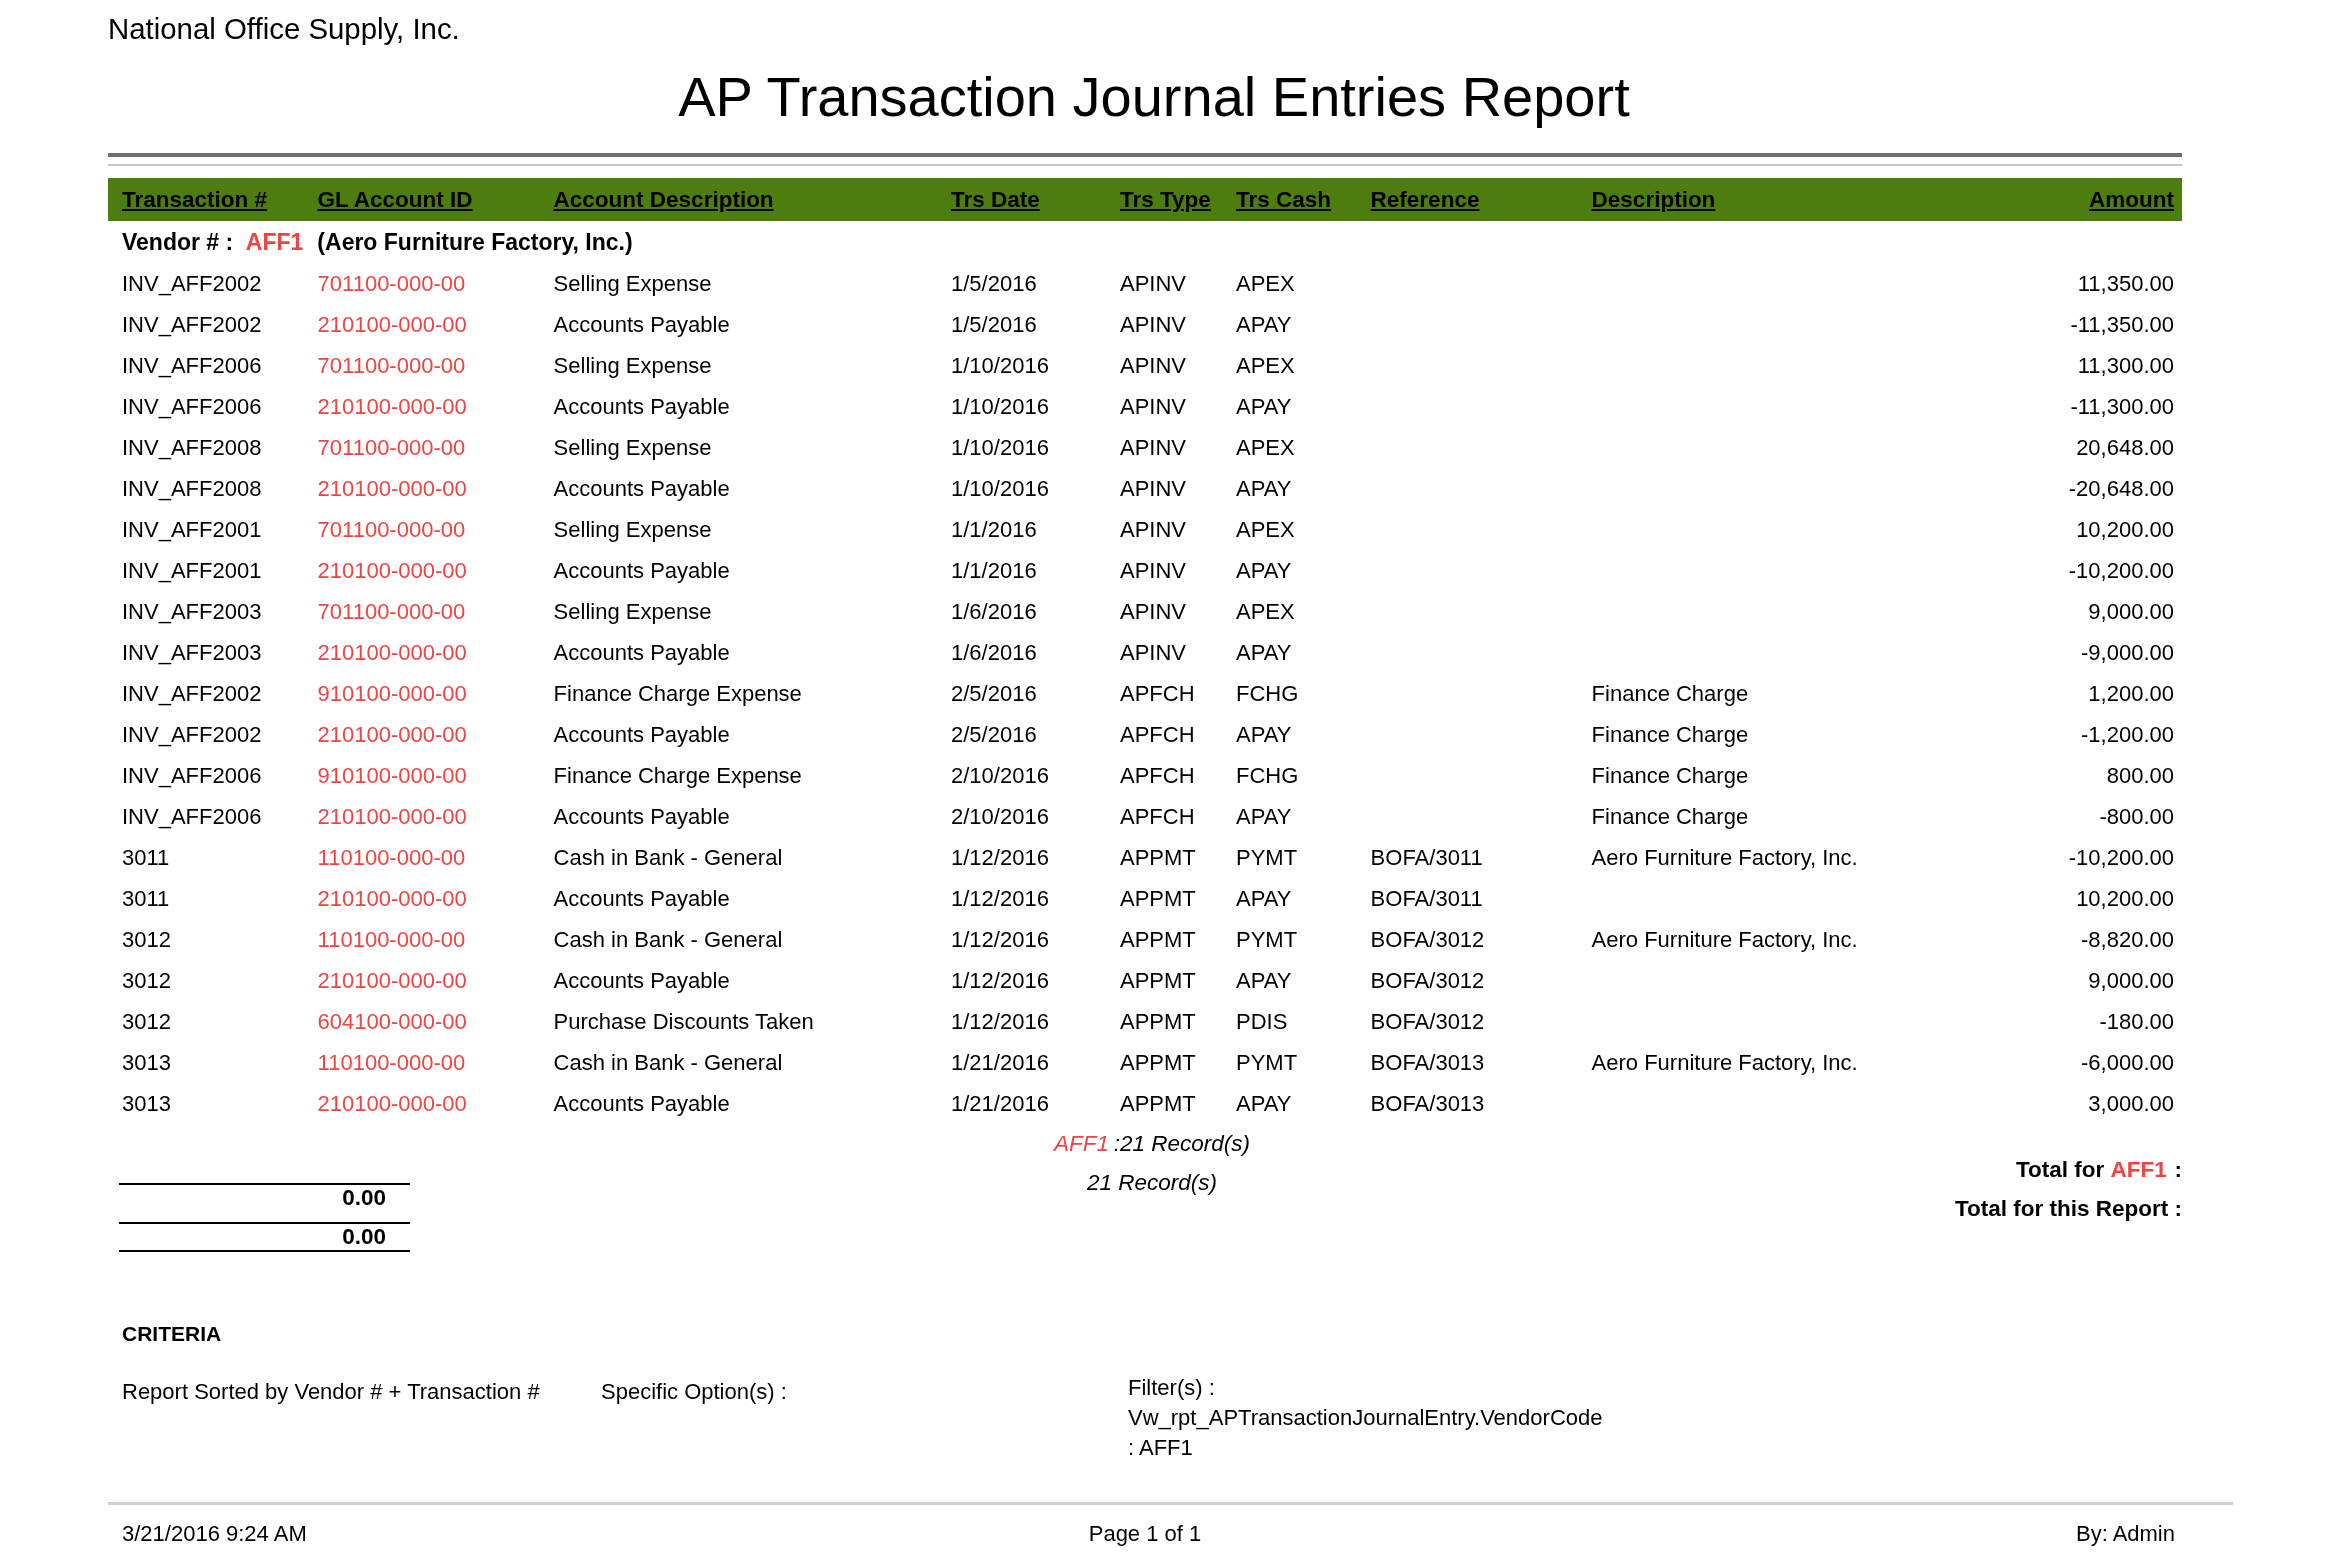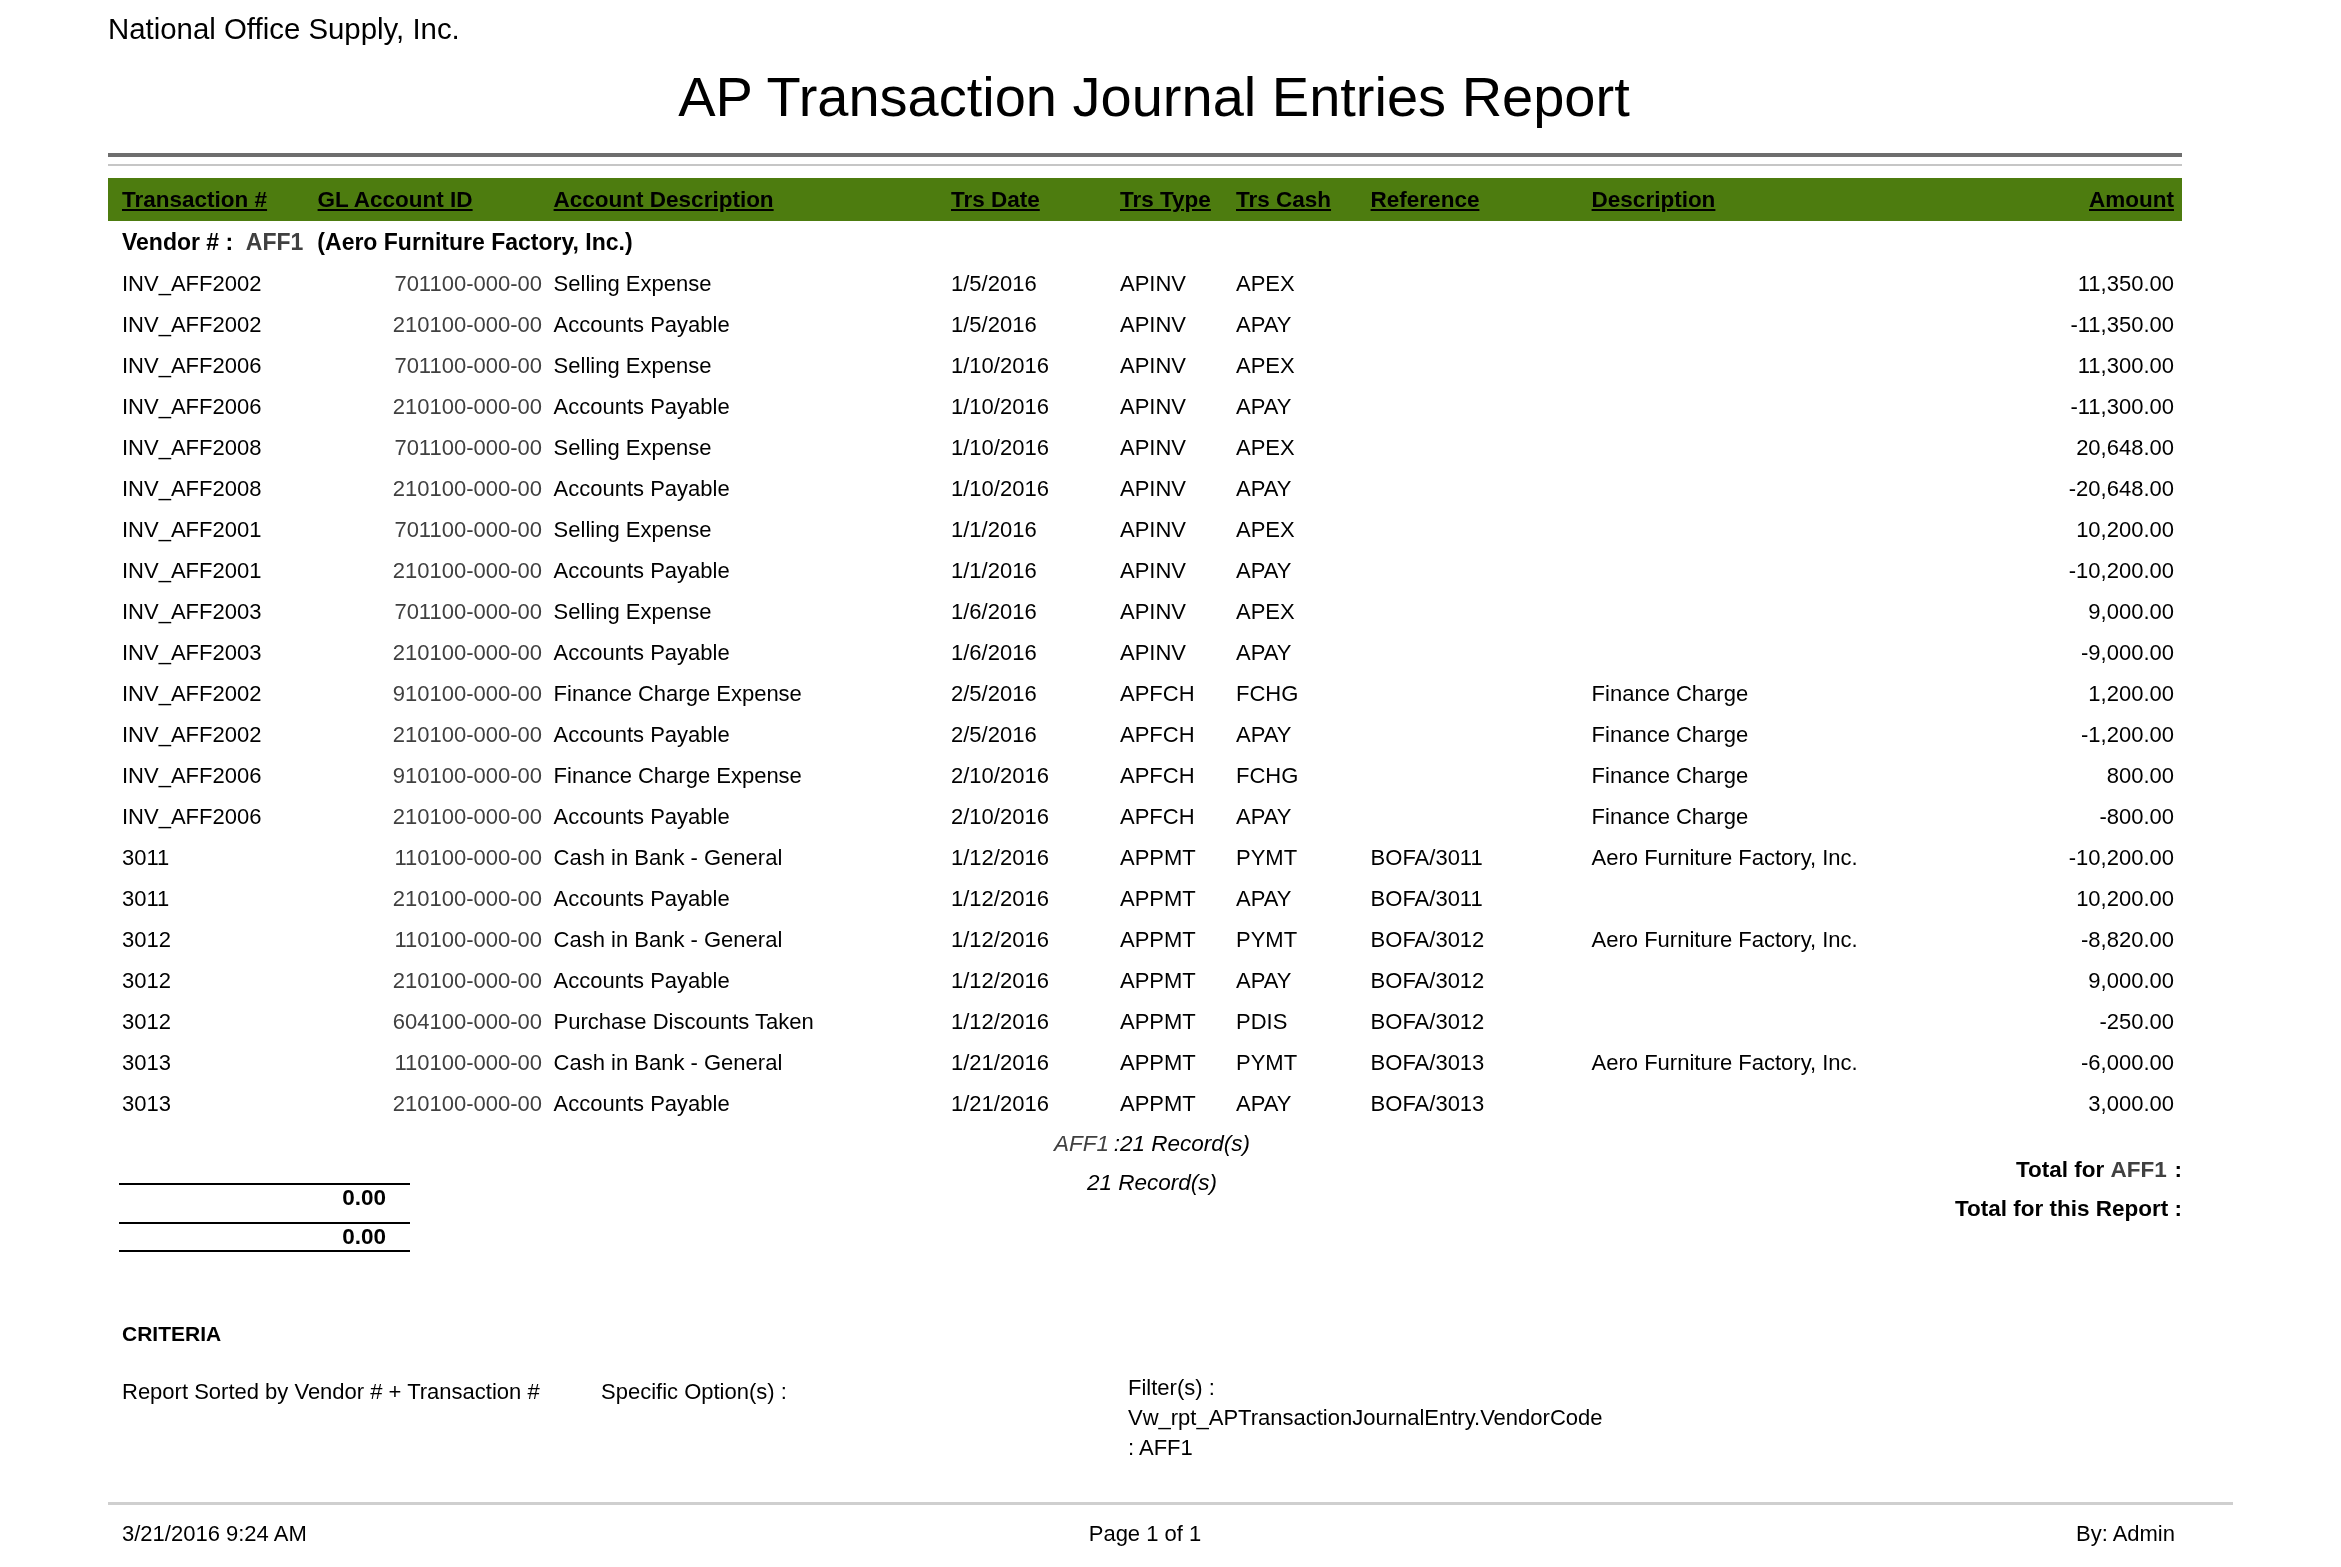--- a/index.html
+++ b/index.html
@@ -27,21 +27,21 @@
   .cell  { white-space:nowrap; overflow:visible; }
   .c0 { width:198px; padding-left:14px; }
   .c1 { width:236px; padding-left:11.6px; }
   .c2 { width:395px; padding-left:11.6px; }
   .c3 { width:170px; padding-left:14px; }
   .c4 { width:116px; padding-left:13px; }
   .c5 { width:136px; padding-left:13px; }
   .c6 { width:221px; padding-left:11.6px; }
   .c7 { width:361px; padding-left:11.6px; }
   .c8 { width:240px; text-align:right; padding-right:7px; }
-  .link { color:#404040;text-align:right; }
+  .link { color:#ef4444; }
 
   .totals { position:absolute; top:1131px; left:108px; width:2074px; }
   .tot-row { display:flex; align-items:center; font-size:22.5px;flex-direction:column; }
   .tot-row.r1 { height:39px; }
   .tot-row.r2 { height:42px; }
   .rec { font-style:italic; padding-left:14px; font-size:22.5px; white-space:nowrap; }
   .rec .vcode { margin-right:4.6px; }
   .tot-label { margin-left:auto; font-weight:bold; white-space:nowrap; }
   .tot-label .vcode { margin:0 6.2px; }
   .tot-label .suff { margin-left:1.5px; }
@@ -288,21 +288,21 @@
     </div>
     <div class="t-row">
       <span class="cell c0">3012</span>
       <span class="cell c1 link">604100-000-00</span>
       <span class="cell c2">Purchase Discounts Taken</span>
       <span class="cell c3">1/12/2016</span>
       <span class="cell c4">APPMT</span>
       <span class="cell c5">PDIS</span>
       <span class="cell c6">BOFA/3012</span>
       <span class="cell c7"></span>
-      <span class="cell c8">-250.00</span>
+      <span class="cell c8">-180.00</span>
     </div>
     <div class="t-row">
       <span class="cell c0">3013</span>
       <span class="cell c1 link">110100-000-00</span>
       <span class="cell c2">Cash in Bank - General</span>
       <span class="cell c3">1/21/2016</span>
       <span class="cell c4">APPMT</span>
       <span class="cell c5">PYMT</span>
       <span class="cell c6">BOFA/3013</span>
       <span class="cell c7">Aero Furniture Factory, Inc.</span>

